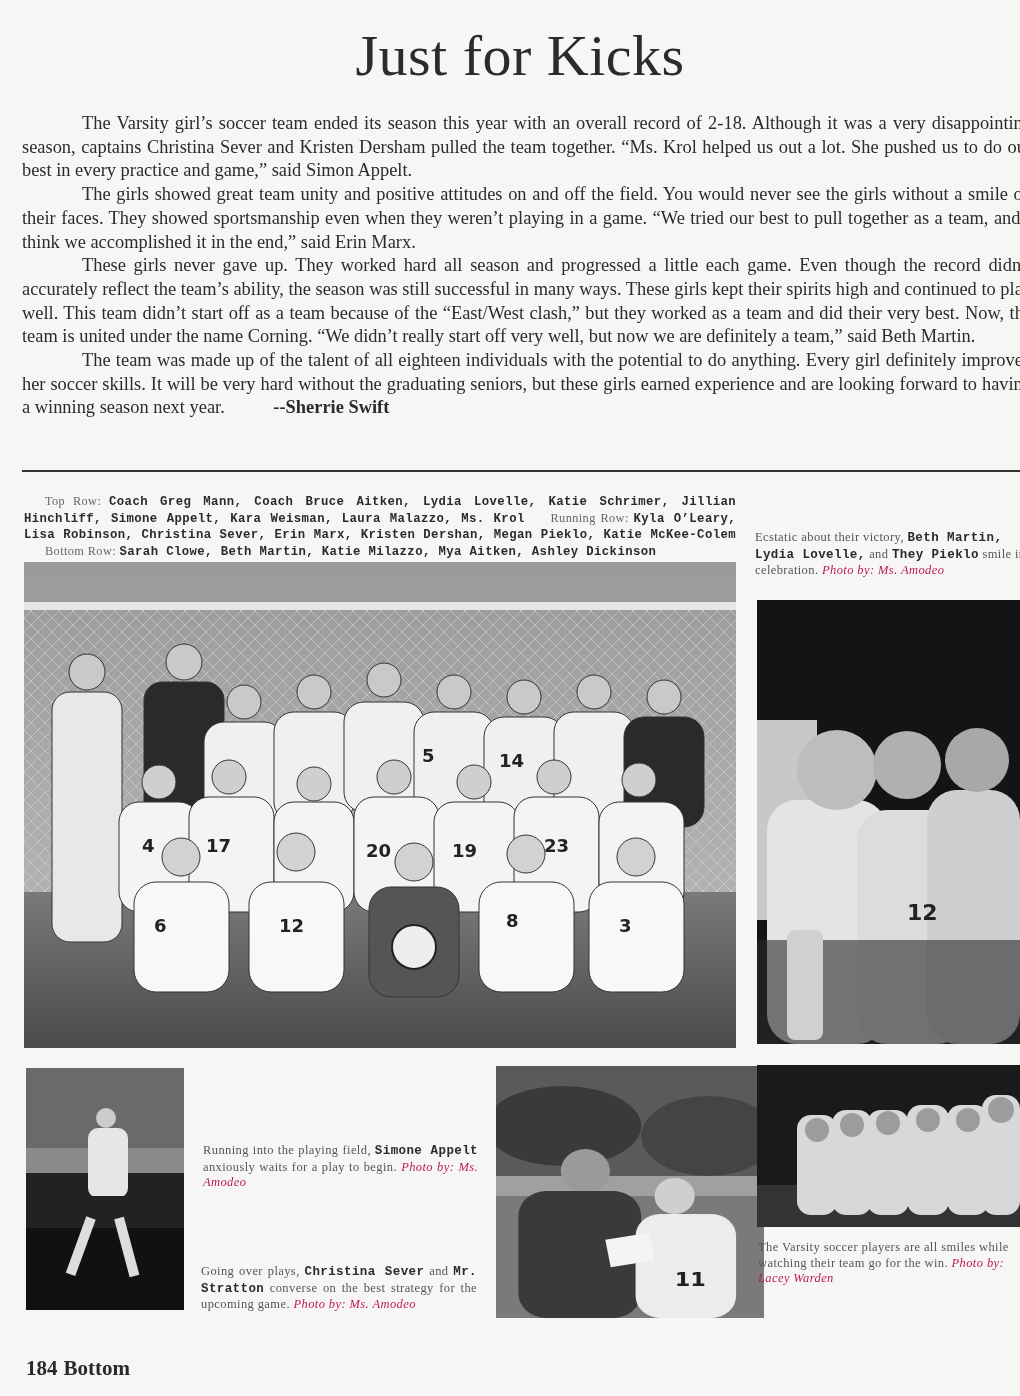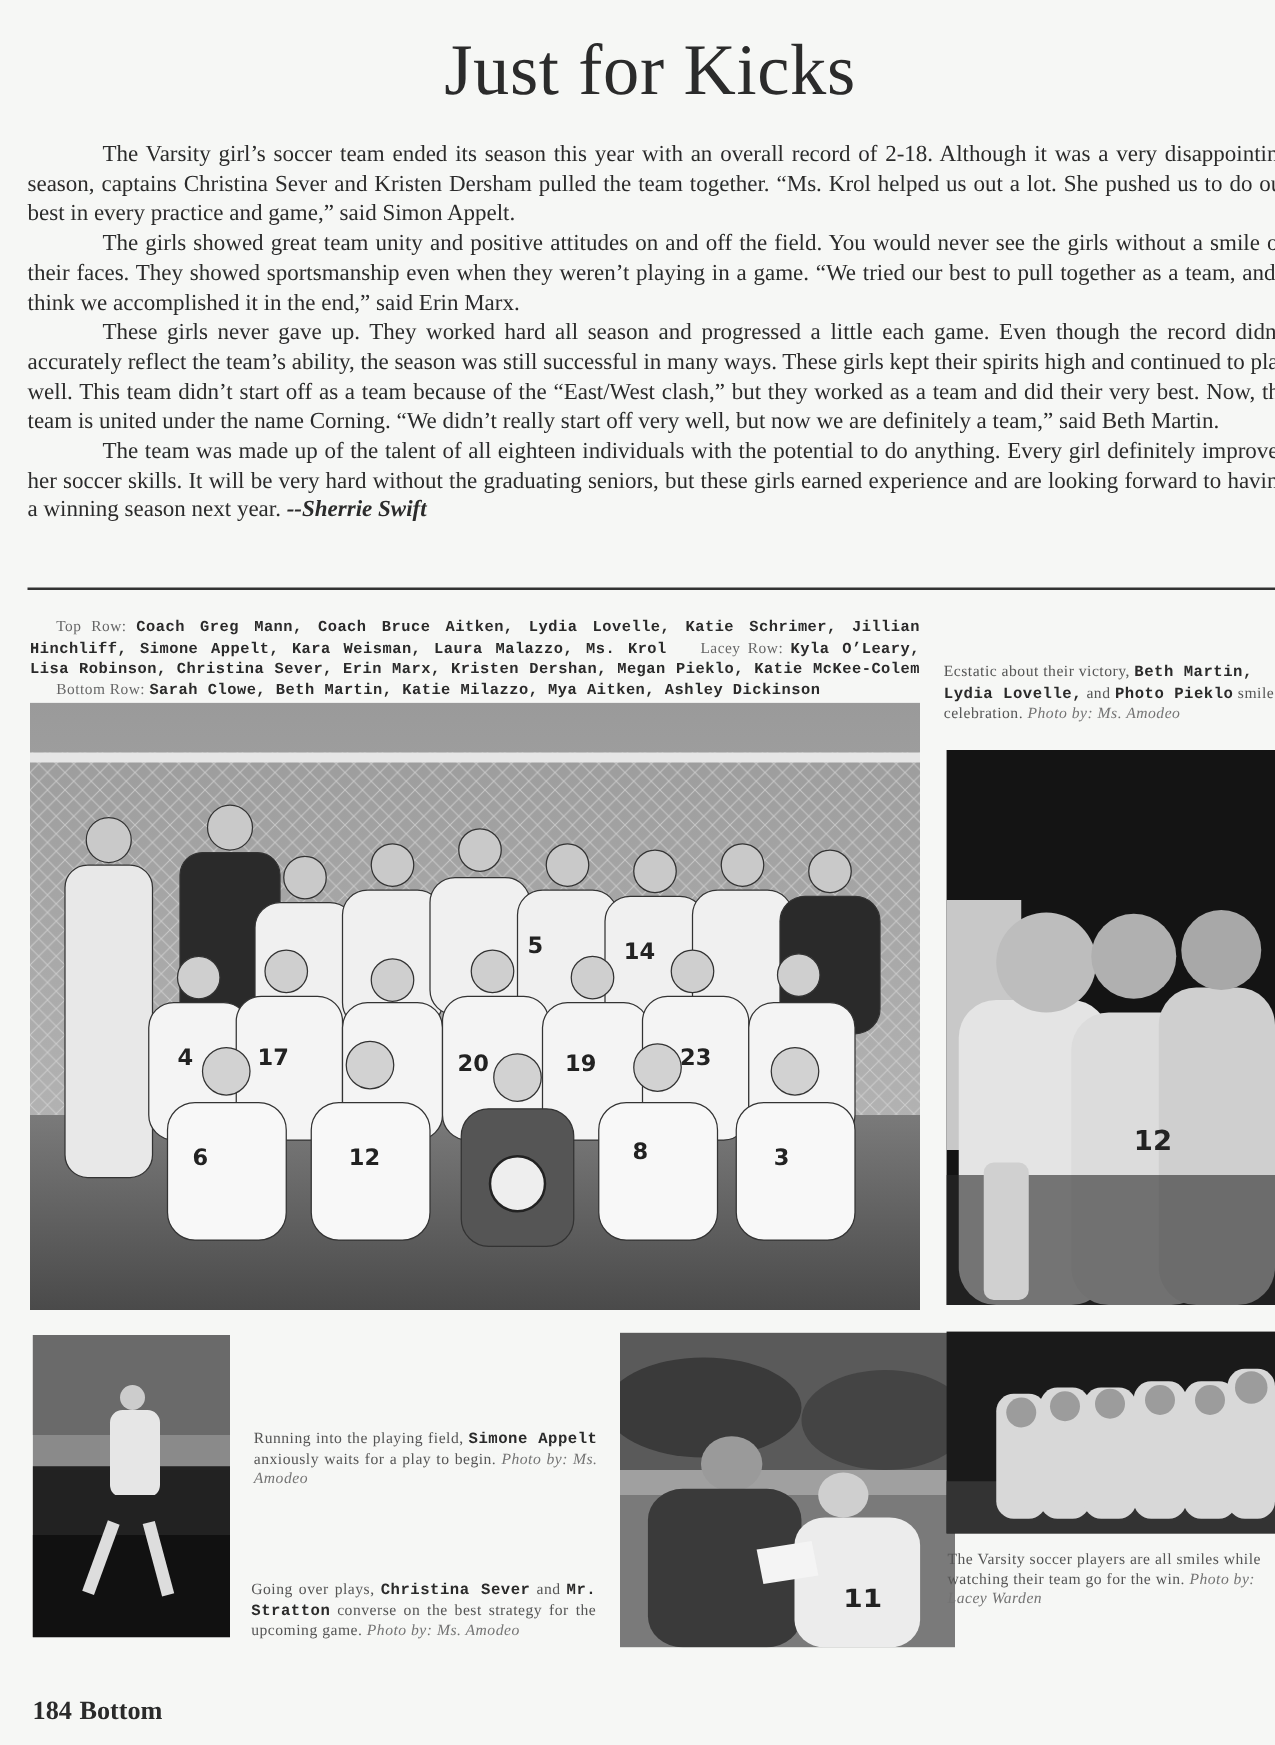--- a/index.html
+++ b/index.html
@@ -12,30 +12,30 @@
   .title {
     position: absolute; left: 0; top: 22px; width: 1040px; text-align: center;
     font-size: 58px; color: #2b2b2b; letter-spacing: 0.5px;
   }
   .article {
     position: absolute; left: 22px; top: 112px; width: 1010px;
     font-size: 18.4px; line-height: 23.7px; color: #2b2b2b;
     text-align: justify;
   }
   .article p { margin: 0; text-indent: 60px; }
-  .byline { font-style: italic; font-weight: bold; }
+  .byline { font-weight: bold; margin-left: 44px; }
   .rule {
     position: absolute; left: 22px; top: 470px; width: 998px; height: 2px; background: #333;
   }
   .caption {
     position: absolute; font-size: 12.5px; line-height: 15.5px; color: #555;
     letter-spacing: 0.4px;
   }
   .caption b { color: #2a2a2a; font-family: Liberation Mono, monospace; }
-  .caption i { color: #737373; }
+  .caption i { color: #be185d; }
   .cap-team { left: 24px; top: 494px; width: 712px; text-align: justify; font-size: 12.3px; }
   .cap-team .lbl { color: #666; font-weight: normal; margin-left: 21px; }
   .cap-team b { color: #2a2a2a; }
   .cap-ecstatic { left: 755px; top: 530px; width: 280px; }
   .cap-running { left: 203px; top: 1143px; width: 275px; text-align: justify; }
   .cap-going { left: 201px; top: 1264px; width: 276px; text-align: justify; }
   .cap-varsity { left: 758px; top: 1240px; width: 280px; }
   .photo {
     position: absolute; overflow: hidden;
   }
@@ -61,27 +61,27 @@
   <p>The girls showed great team unity and positive attitudes on and off the field.  You would never see the girls without a smile on their faces.  They showed sportsmanship even when they weren’t playing in a game.  “We tried our best to pull together as a team, and I think we accomplished it in the end,” said Erin Marx.</p>
   <p>These girls never gave up. They worked hard all season and progressed a little each game. Even though the record didn’t accurately reflect the team’s ability, the season was still successful in many ways.  These girls kept their spirits high and continued to play well.  This team didn’t start off as a team because of the “East/West clash,” but they worked as a team and did their very best. Now, the team is united under the name Corning.  “We didn’t really start off very well, but now we are definitely a team,” said Beth Martin.</p>
   <p><span>The team was made up of the talent of all eighteen individuals with the potential to do anything.  Every girl definitely improved her soccer skills.  It will be very hard without the graduating seniors, but these girls earned experience and are looking forward to having a winning season next year. </span><span class="byline">--Sherrie Swift</span></p>
 </div>
 
 <div class="rule"></div>
 
 <div class="caption cap-team">
   <span class="lbl">Top Row:</span>
   <b>Coach Greg Mann, Coach Bruce Aitken, Lydia Lovelle, Katie Schrimer, Jillian Hinchliff, Simone Appelt, Kara Weisman, Laura Malazzo, Ms. Krol</b>
-  <span class="lbl">Lacey Row:</span>
+  <span class="lbl">Running Row:</span>
   <b>Kyla O’Leary, Lisa Robinson, Christina Sever, Erin Marx, Kristen Dershan, Megan Pieklo, Katie McKee-Colem</b>
   <span class="lbl">Bottom Row:</span>
   <b>Sarah Clowe, Beth Martin, Katie Milazzo, Mya Aitken, Ashley Dickinson</b>
 </div>
 
-<div class="caption cap-ecstatic"><span>Ecstatic about their victory, </span><b>Beth Martin, Lydia Lovelle,</b><span> and </span><b>Photo Pieklo</b><span> smile in celebration.  </span><i>Photo by: Ms. Amodeo</i></div>
+<div class="caption cap-ecstatic"><span>Ecstatic about their victory, </span><b>Beth Martin, Lydia Lovelle,</b><span> and </span><b>They Pieklo</b><span> smile in celebration.  </span><i>Photo by: Ms. Amodeo</i></div>
 
 <div class="photo ph-team">
   <svg viewBox="0 0 712 486" preserveAspectRatio="none">
     <defs>
       <pattern id="net" width="14" height="14" patternUnits="userSpaceOnUse">
         <path d="M0 0 L14 14 M14 0 L0 14" stroke="#d8d8d8" stroke-width="0.8" fill="none"></path>
       </pattern>
       <linearGradient id="sky" x1="0" y1="0" x2="0" y2="1">
         <stop offset="0" stop-color="#9a9a9a"></stop>
         <stop offset="1" stop-color="#bdbdbd"></stop>

